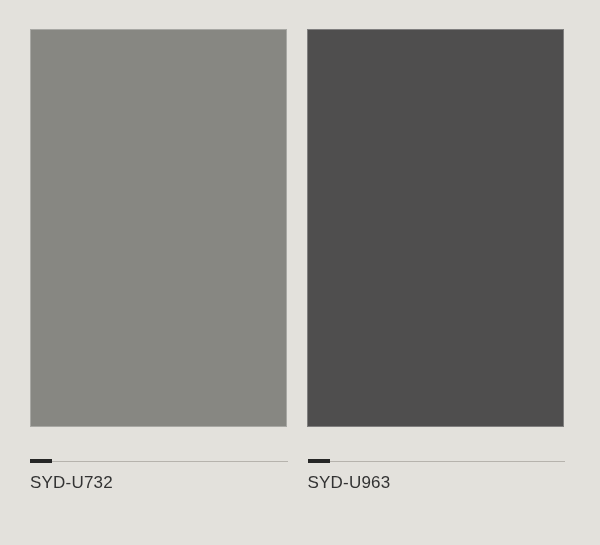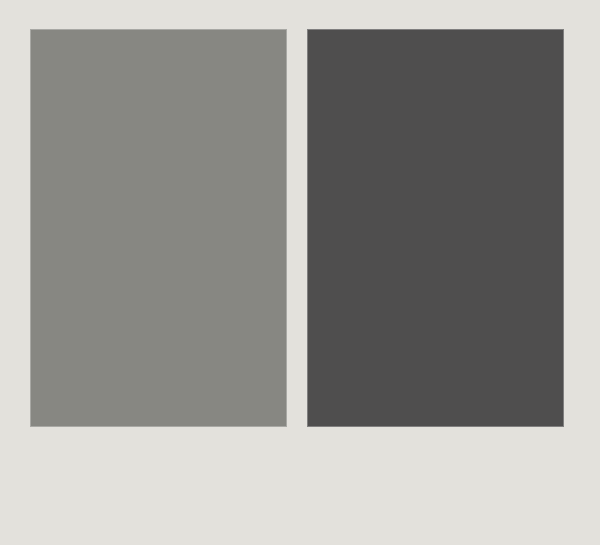--- a/index.html
+++ b/index.html
@@ -102,14 +102,30 @@
 
   <div class="swatch-grid">
     <div class="swatch-column">
       <div class="swatch-chip" style="background: rgb(135, 135, 130);"></div>
     </div>
     <div class="swatch-column">
       <div class="swatch-chip" style="background: rgb(79, 78, 78);"></div>
     </div>
   </div>
 
+  <div class="caption-row">
+    <div class="caption-block">
+      <div class="caption-rule">
+        <div class="rule-line" style="background: rgb(182, 179, 173);"></div>
+        <div class="rule-tick" style="background: rgb(38, 38, 38);"></div>
+      </div>
+      <div class="caption-label" style="color: rgb(51, 51, 51);">SYD-U732</div>
+    </div>
+    <div class="caption-block">
+      <div class="caption-rule">
+        <div class="rule-line" style="background: rgb(182, 179, 173);"></div>
+        <div class="rule-tick" style="background: rgb(38, 38, 38);"></div>
+      </div>
+      <div class="caption-label" style="color: rgb(51, 51, 51);">SYD-U963</div>
+    </div>
+  </div>
 
 </div>
 
 </body></html>

